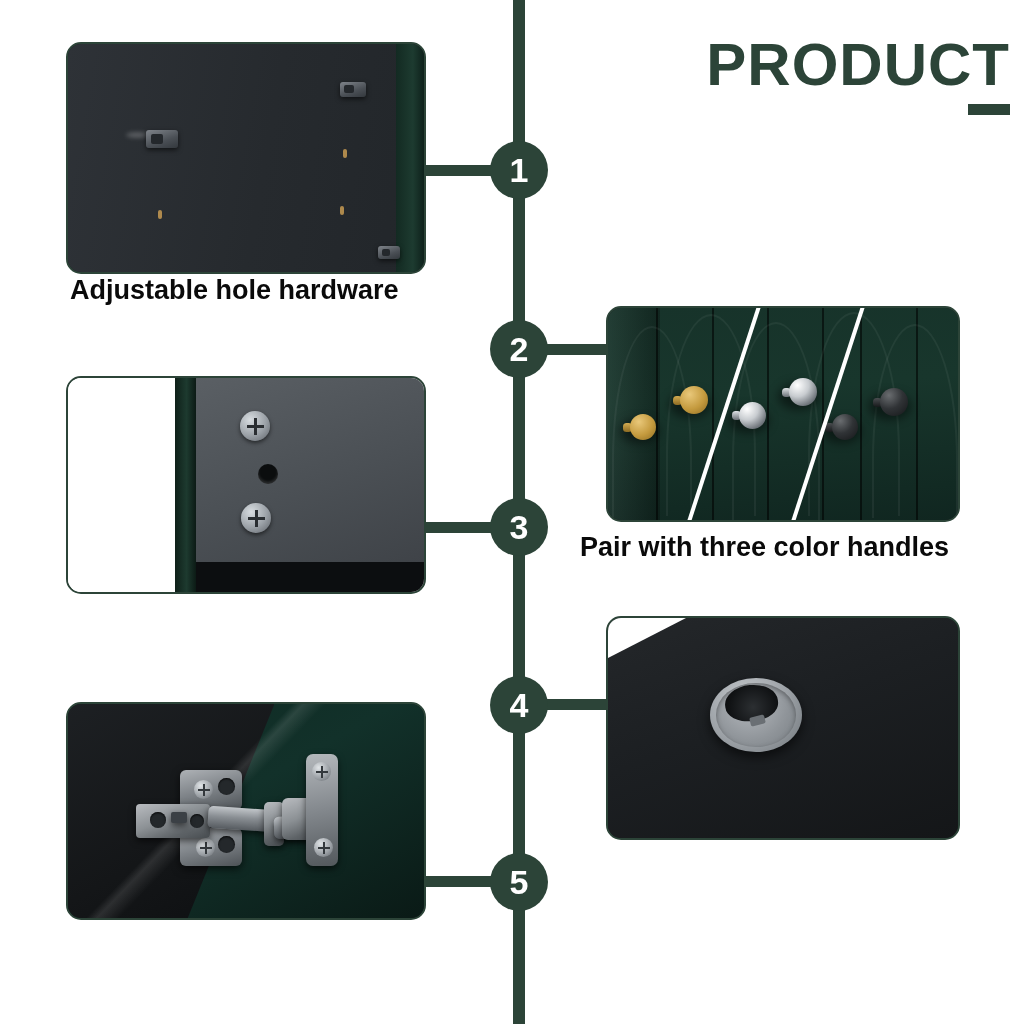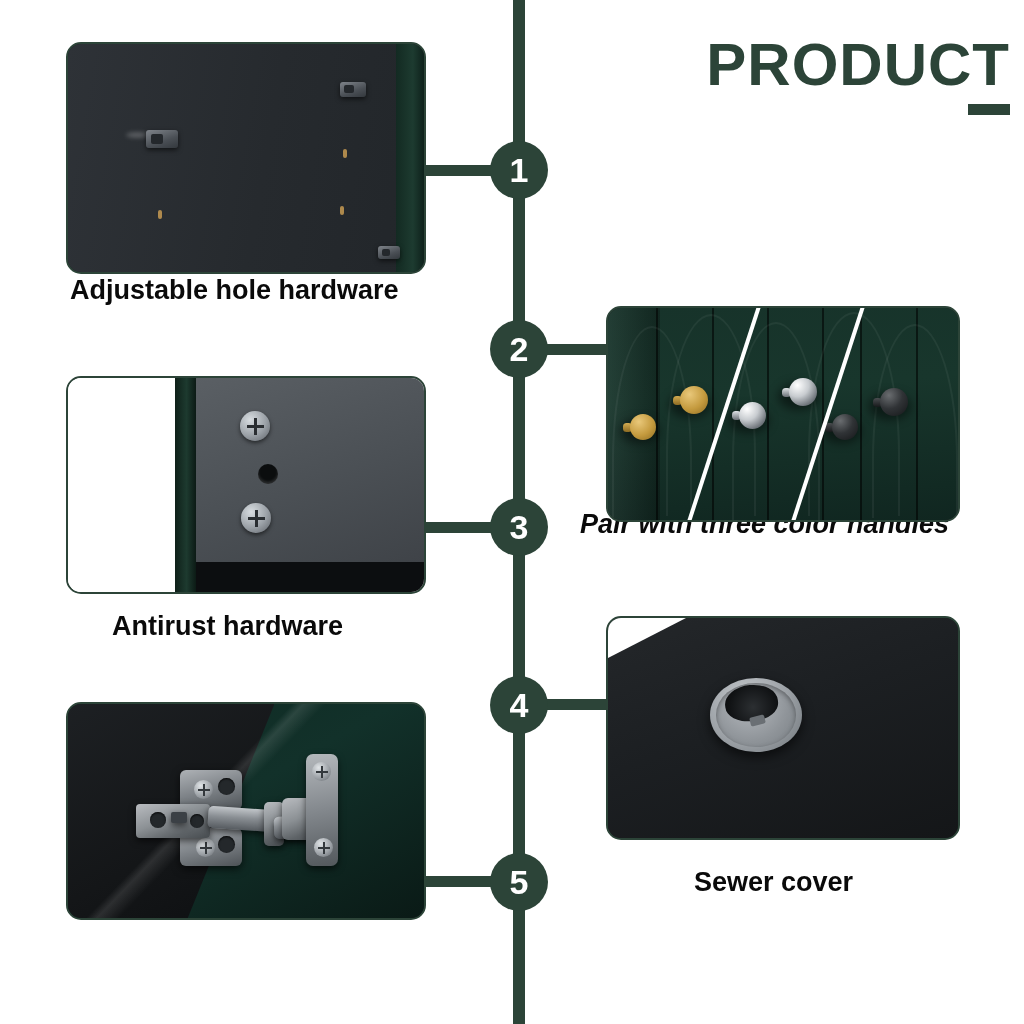--- a/index.html
+++ b/index.html
@@ -229,50 +229,48 @@
           <span class="stem"></span>
           <span class="cap"></span>
         </div>
       <div class="knob k-black" style="left:272px;top:80px;width:28px;height:28px;">
           <span class="sh"></span>
           <span class="stem"></span>
           <span class="cap"></span>
         </div>
     </div>
   </div>
-  <div class="caption" style="left:580px;top:510px;font-style:italic;">Pair with three color handles</div>
+  <div class="caption" style="left:580px;top:533px;">Pair with three color handles</div>
   <div class="badge" style="left:490px;top:320px;">2</div>
 
   <div class="connector" style="left:420px;top:522px;width:80px;"></div>
   <div class="card" style="left:66px;top:376px;width:356px;height:214px;">
     <div class="p3">
       <div class="white"></div>
       <div class="greenstrip"></div>
       <div class="plate"></div>
       <div class="footer"></div>
       <div class="screw" style="left:172px;top:33px;"></div>
       <div class="hole" style="left:190px;top:86px;"></div>
       <div class="screw" style="left:173px;top:125px;"></div>
     </div>
   </div>
-  <div class="caption" style="left:112px;top:612px;">Antirust hardware</div>
   <div class="badge" style="left:490px;top:498px;">3</div>
 
   <div class="connector" style="left:538px;top:699px;width:72px;"></div>
   <div class="card" style="left:606px;top:616px;width:350px;height:220px;">
     <div class="p4">
       <div class="corner"></div>
       <div class="ring" style="left:102px;top:60px;width:92px;height:74px;">
         <div class="ring-in"></div>
         <div class="opening"></div>
         <div class="notch"></div>
       </div>
     </div>
   </div>
-  <div class="caption" style="left:694px;top:868px;">Sewer cover</div>
   <div class="badge" style="left:490px;top:676px;">4</div>
 
   <div class="connector" style="left:420px;top:876px;width:80px;"></div>
   <div class="card" style="left:66px;top:702px;width:356px;height:214px;">
     <div class="p5">
       <div class="door"></div>
       <div class="edge"></div>
 
       <div class="cupblk" style="left:112px;top:66px;width:62px;height:40px;"></div>
       <div class="dkhole" style="left:150px;top:74px;width:17px;height:17px;"></div>

